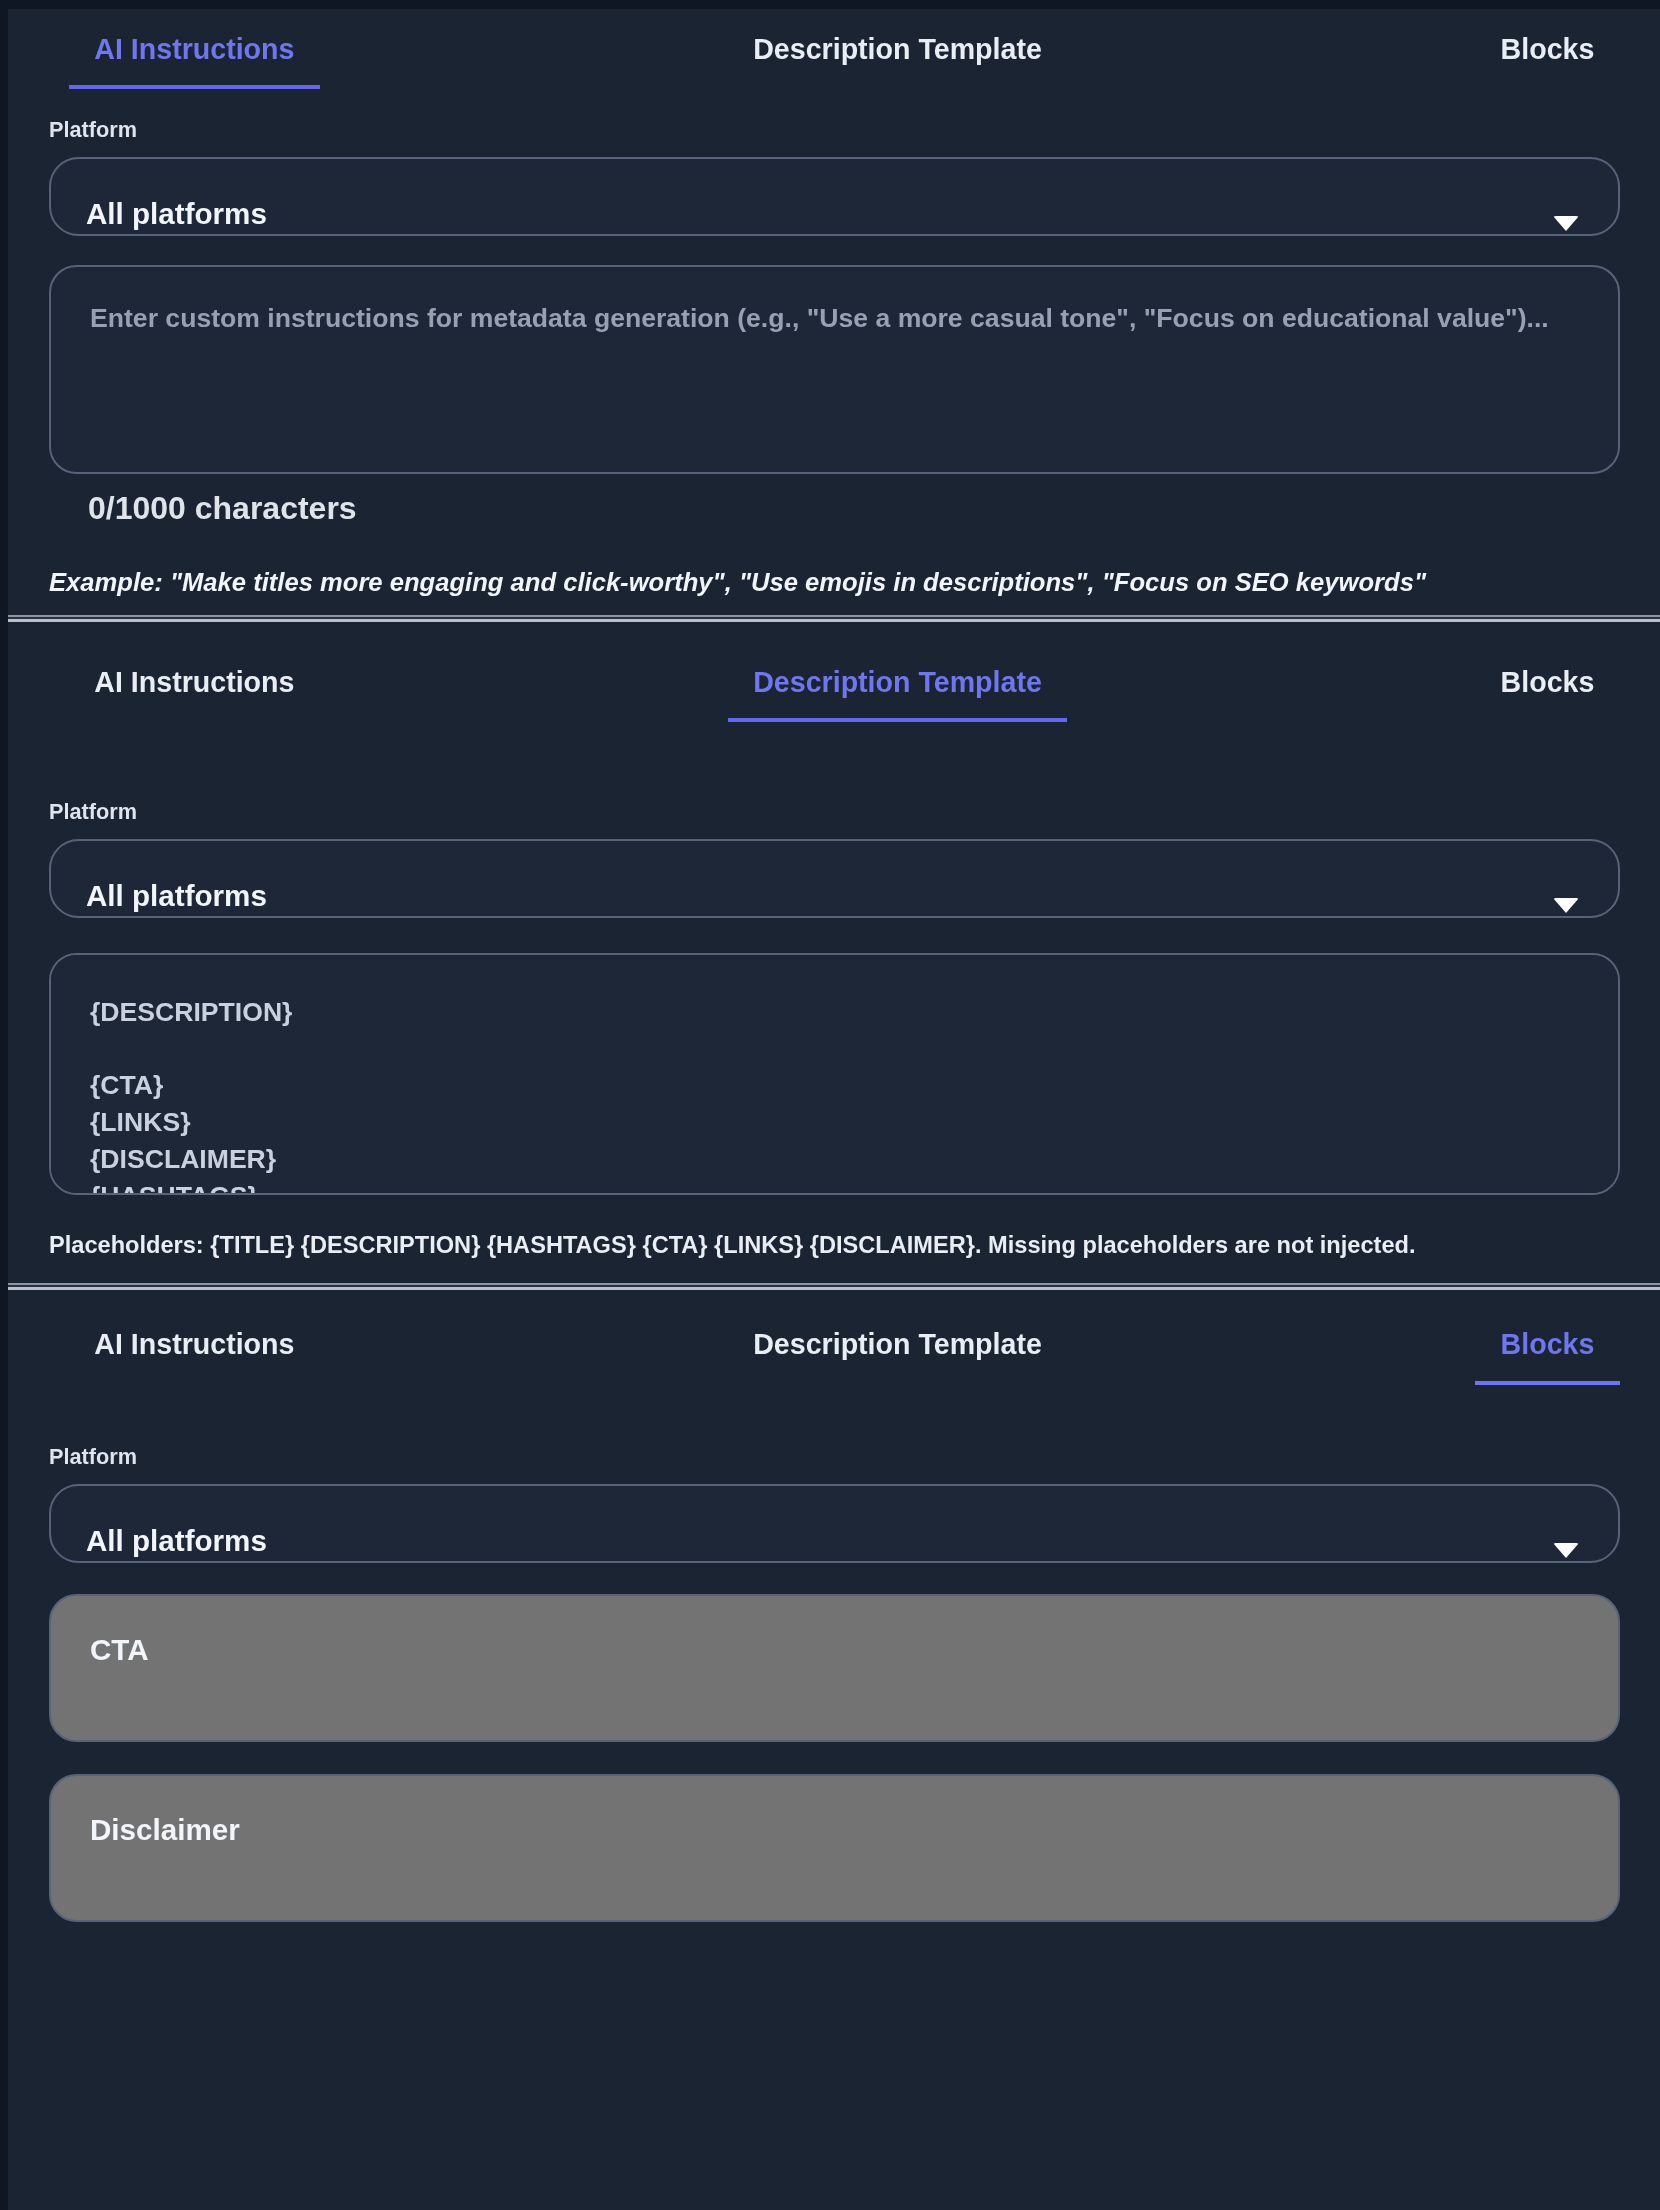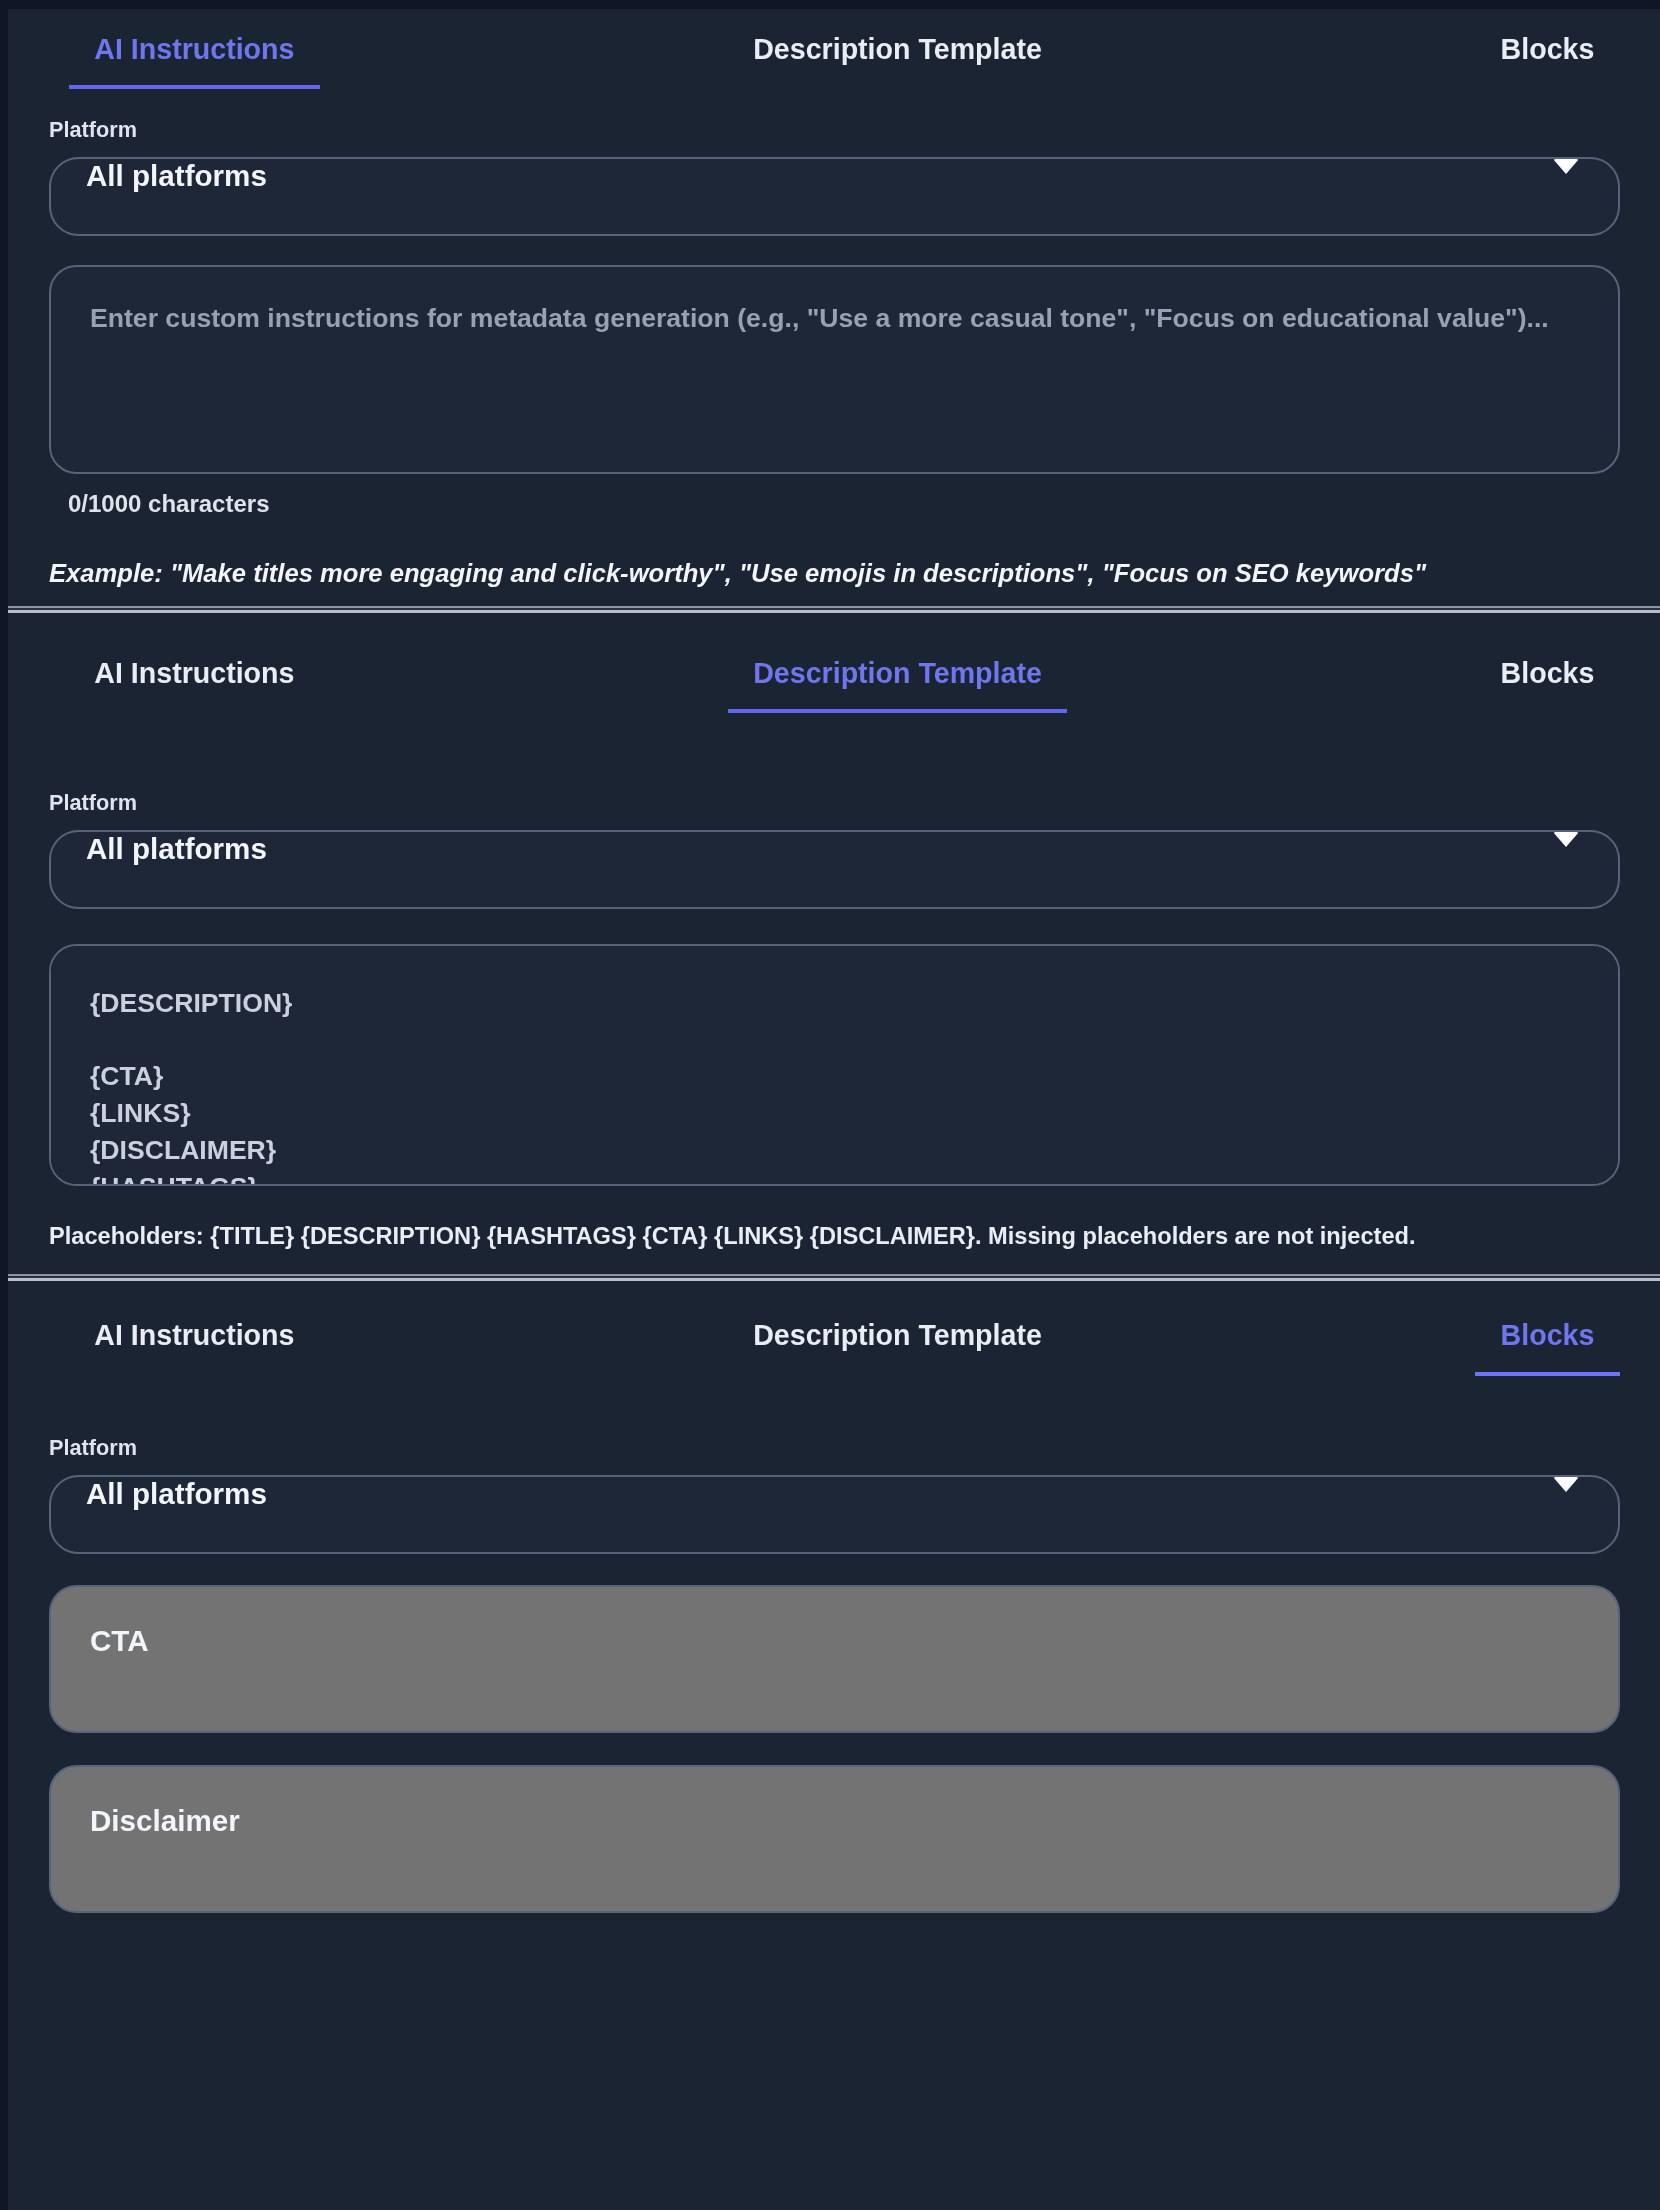--- a/index.html
+++ b/index.html
@@ -41,21 +41,21 @@
     margin-top: 27.6px; font-size: 21.7px; font-weight: 700; color: #dfe4ee;
   }
   .sec2 .field-label { margin-top: 77px; }
   .sec3 .field-label { margin-top: 59px; }
 
   
   .select {
     margin-top: 13.8px; height: 79px; width: 100%;
     border: 2px solid #566379; border-radius: 29.6px;
     background: #1d2737;
-    display: flex; align-items: flex-start; justify-content: space-between;
+    display: flex; align-items: flex-end; justify-content: space-between;
     padding: 0 39px 3px 35px; cursor: pointer;
   }
   .select-value { font-size: 29.6px; font-weight: 700; color: #f2f5f9; }
   .chevron {
     width: 0; height: 0;
     border-left: 13.8px solid transparent;
     border-right: 13.8px solid transparent;
     border-top: 15.8px solid #ffffff;
     border-radius: 3px;
   }
@@ -70,22 +70,22 @@
   }
   .instructions-textarea {
     margin-top: 29.6px; height: 209px; padding: 33px 39px;
   }
   .instructions-textarea::placeholder { color: #97a1b3; font-weight: 600; }
   .template-textarea {
     margin-top: 35px; height: 242px; padding: 39px 39px;
   }
 
   .char-count {
-    margin-top: 15.8px; margin-left: 19px;
-    font-size: 24px; font-weight: 700; color: #dfe3ea;
+    margin-top: 15.8px; margin-left: 39px;
+    font-size: 32px; font-weight: 700; color: #dfe3ea;
   }
   .example-note {
     margin-top: 41px;
     font-size: 25.6px; font-weight: 700; font-style: italic; color: #f2f5f9;
   }
   .placeholders-note {
     margin-top: 37px;
     font-size: 23.6px; font-weight: 700; color: #e9edf4;
   }
 

